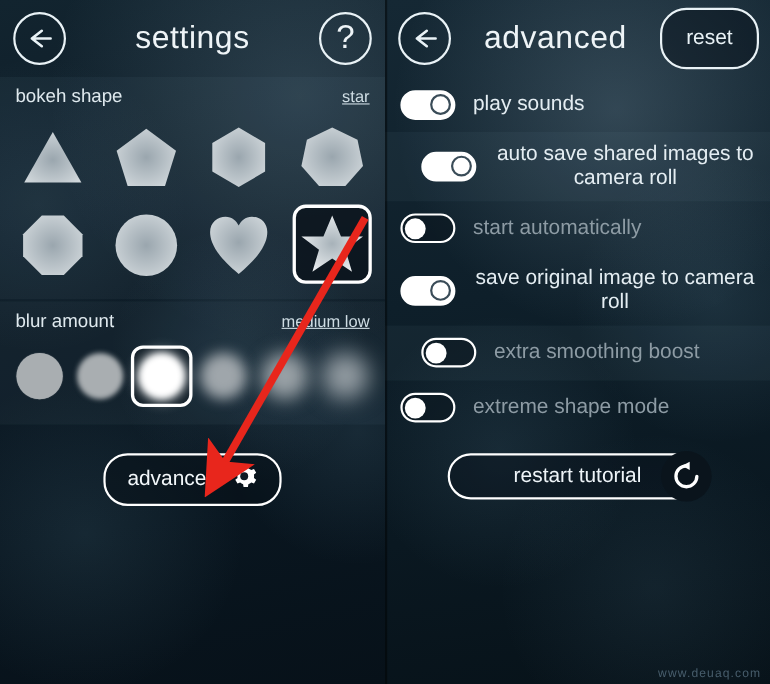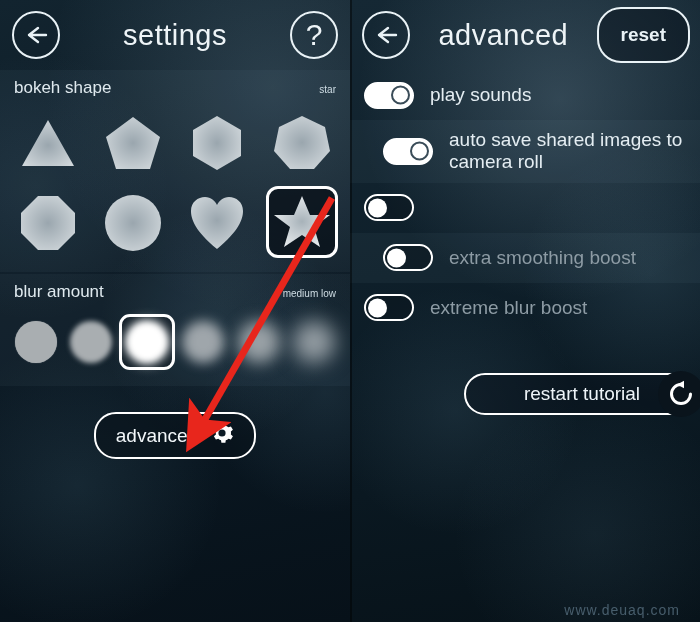--- a/index.html
+++ b/index.html
@@ -57,34 +57,34 @@
     flex: 1; text-align: center;
     color: #eef4f7; font-size: 29px; font-weight: 300;
     letter-spacing: 0.5px;
   }
   .lmargin { margin-left: 12px; }
   .rmargin { margin-right: 12px; }
   .qmark { color: #eef4f7; font-size: 30px; font-weight: 300; line-height: 1; }
 
   .pill-btn {
     border: 2.5px solid #e9f2f6; border-radius: 24px;
-    color: #e9f2f6; font-size: 19px; font-weight: 700;
+    color: #e9f2f6; font-size: 19px; font-weight: 400;
     padding: 15px 22px; background: rgba(6,16,24,0.45);
     cursor: pointer; flex: 0 0 auto; margin-right: 10px;
   }
 
   
   .sect { position: relative; }
   .sect.shade { background: rgba(150,185,205,0.055); }
   .sect-head {
     display: flex; align-items: baseline; justify-content: space-between;
     padding: 8px 14px 2px 14px;
   }
   .sect-title { color: #dfe9ee; font-size: 17px; font-weight: 400; }
-  .sect-value { color: #cfdde4; font-size: 10px; font-weight: 300; }
+  .sect-value { color: #cfdde4; font-size: 15px; font-weight: 300; text-decoration: underline; }
 
   .shape-grid {
     display: grid; grid-template-columns: repeat(4, 1fr);
     row-gap: 6px; padding: 6px 6px 12px 6px;
   }
   .shape-cell {
     height: 74px; display: flex; align-items: center; justify-content: center;
     cursor: pointer;
   }
   .shape-cell svg { display: block; }
@@ -113,57 +113,58 @@
     border: 2.5px solid #ffffff; border-radius: 22px;
     padding: 7px 20px; background: rgba(8,16,24,0.55);
     color: #f2f7fa; font-size: 19px; font-weight: 300; cursor: pointer;
   }
 
   
   .opt-row {
     display: flex; align-items: center; gap: 16px;
     padding: 9px 12px 9px 14px;
     min-height: 50px;
+    text-align: center;
   }
   .opt-row.alt { background: rgba(150,185,205,0.055); padding-left: 33px; }
   .opt-label {
     color: #e4edf2; font-size: 19px; font-weight: 300; line-height: 1.18;
   }
   .opt-row.off .opt-label { color: #8d9ba4; }
   .toggle {
     position: relative; width: 50px; height: 27px; border-radius: 14px;
     flex: 0 0 auto; cursor: pointer;
   }
   .toggle.on { background: #ffffff; border: 2px solid #ffffff; }
   .toggle.off { background: rgba(10,20,28,0.5); border: 2.5px solid #ffffff; }
   .knob { position: absolute; top: 50%; transform: translateY(-50%);
           width: 19px; height: 19px; border-radius: 50%; }
   .toggle.on .knob  { right: 2px; background: #ffffff; border: 2px solid #3a4c58; }
   .toggle.off .knob { left: 2px;  background: #ffffff; }
 
-  .restart-wrap { display: flex; justify-content: flex-end; margin-top: 40px; }
+  .restart-wrap { display: flex; justify-content: center; margin-top: 16px; }
   .restart-btn {
     position: relative; display: flex; align-items: center; justify-content: center;
     width: 236px; height: 42px; border: 2.5px solid #ffffff; border-radius: 22px;
     color: #eef4f8; font-size: 19px; font-weight: 300;
     background: rgba(8,16,24,0.4); cursor: pointer;
   }
   .restart-icon {
     position: absolute; right: -6px; top: 50%; transform: translateY(-50%);
     width: 46px; height: 46px; border-radius: 50%; background: #0a141c;
     display: flex; align-items: center; justify-content: center;
   }
 
   
   #arrow { position: absolute; left: 0; top: 0; width: 700px; height: 622px;
            pointer-events: none; }
 
   .wmark {
-    position: absolute; right: 20px; bottom: 4px;
-    color: rgba(120,150,170,0.55); font-size: 14px; letter-spacing: 1px;
+    position: absolute; right: 8px; bottom: 4px;
+    color: rgba(120,150,170,0.55); font-size: 11px; letter-spacing: 1px;
   }
 </style>
 </head>
 <body>
 
 <div id="app">
 
   <div class="panel left">
 
     <div class="hdr">
@@ -370,36 +371,43 @@
         <div class="toggle on">
             <span class="knob"></span>
           </div>
         <span class="opt-label">auto save shared images to camera roll</span>
       </div>
 
       <div class="opt-row off">
         <div class="toggle off">
             <span class="knob"></span>
           </div>
-      </div>
-
-
+        <span class="opt-label">start automatically</span>
+      </div>
+
+
+      <div class="opt-row">
+        <div class="toggle on">
+            <span class="knob"></span>
+          </div>
+        <span class="opt-label">save original image to camera roll</span>
+      </div>
 
       <div class="opt-row alt off">
         <div class="toggle off">
             <span class="knob"></span>
           </div>
         <span class="opt-label">extra smoothing boost</span>
       </div>
 
       <div class="opt-row off">
         <div class="toggle off">
             <span class="knob"></span>
           </div>
-        <span class="opt-label">extreme blur boost</span>
+        <span class="opt-label">extreme shape mode</span>
       </div>
 
 
     </div>
 
     <div class="restart-wrap">
       <div class="restart-btn">
         <span>restart tutorial</span>
         <span class="restart-icon">
           <svg width="30" height="30" viewBox="0 0 30 30">

